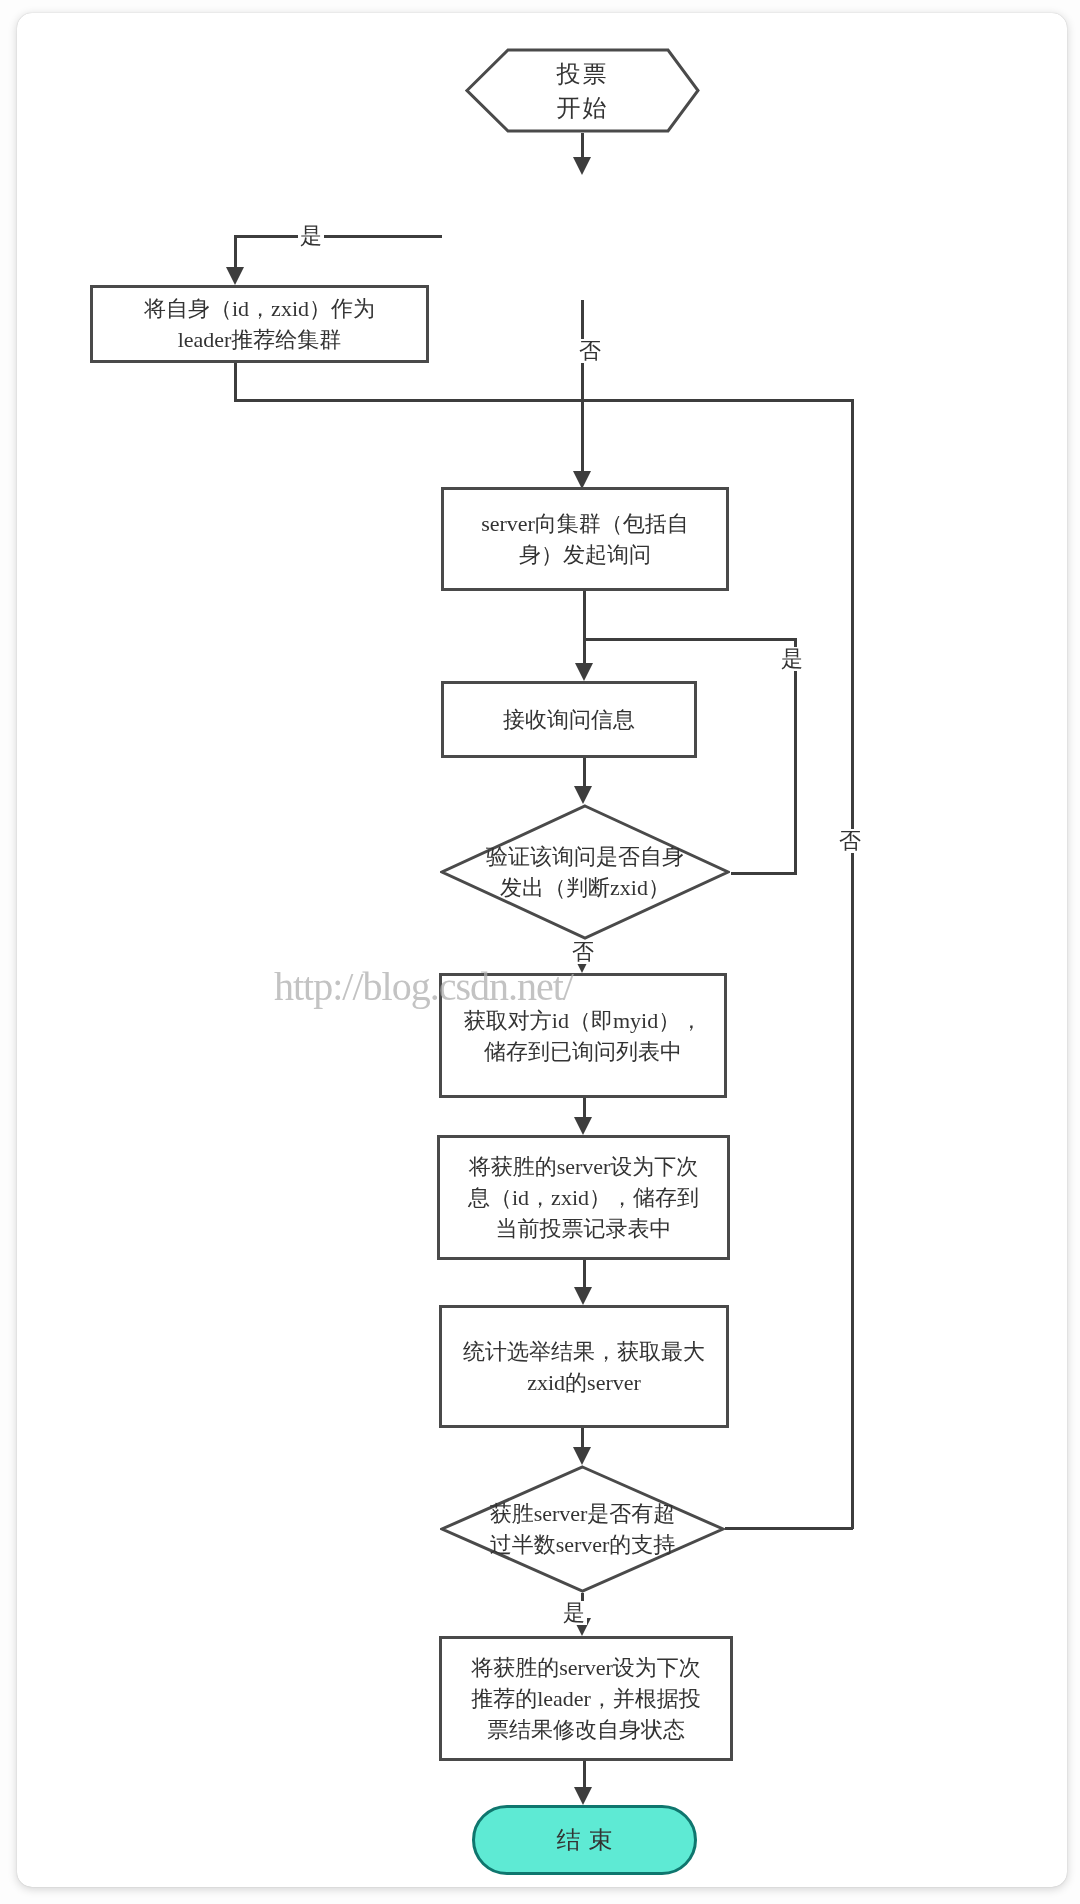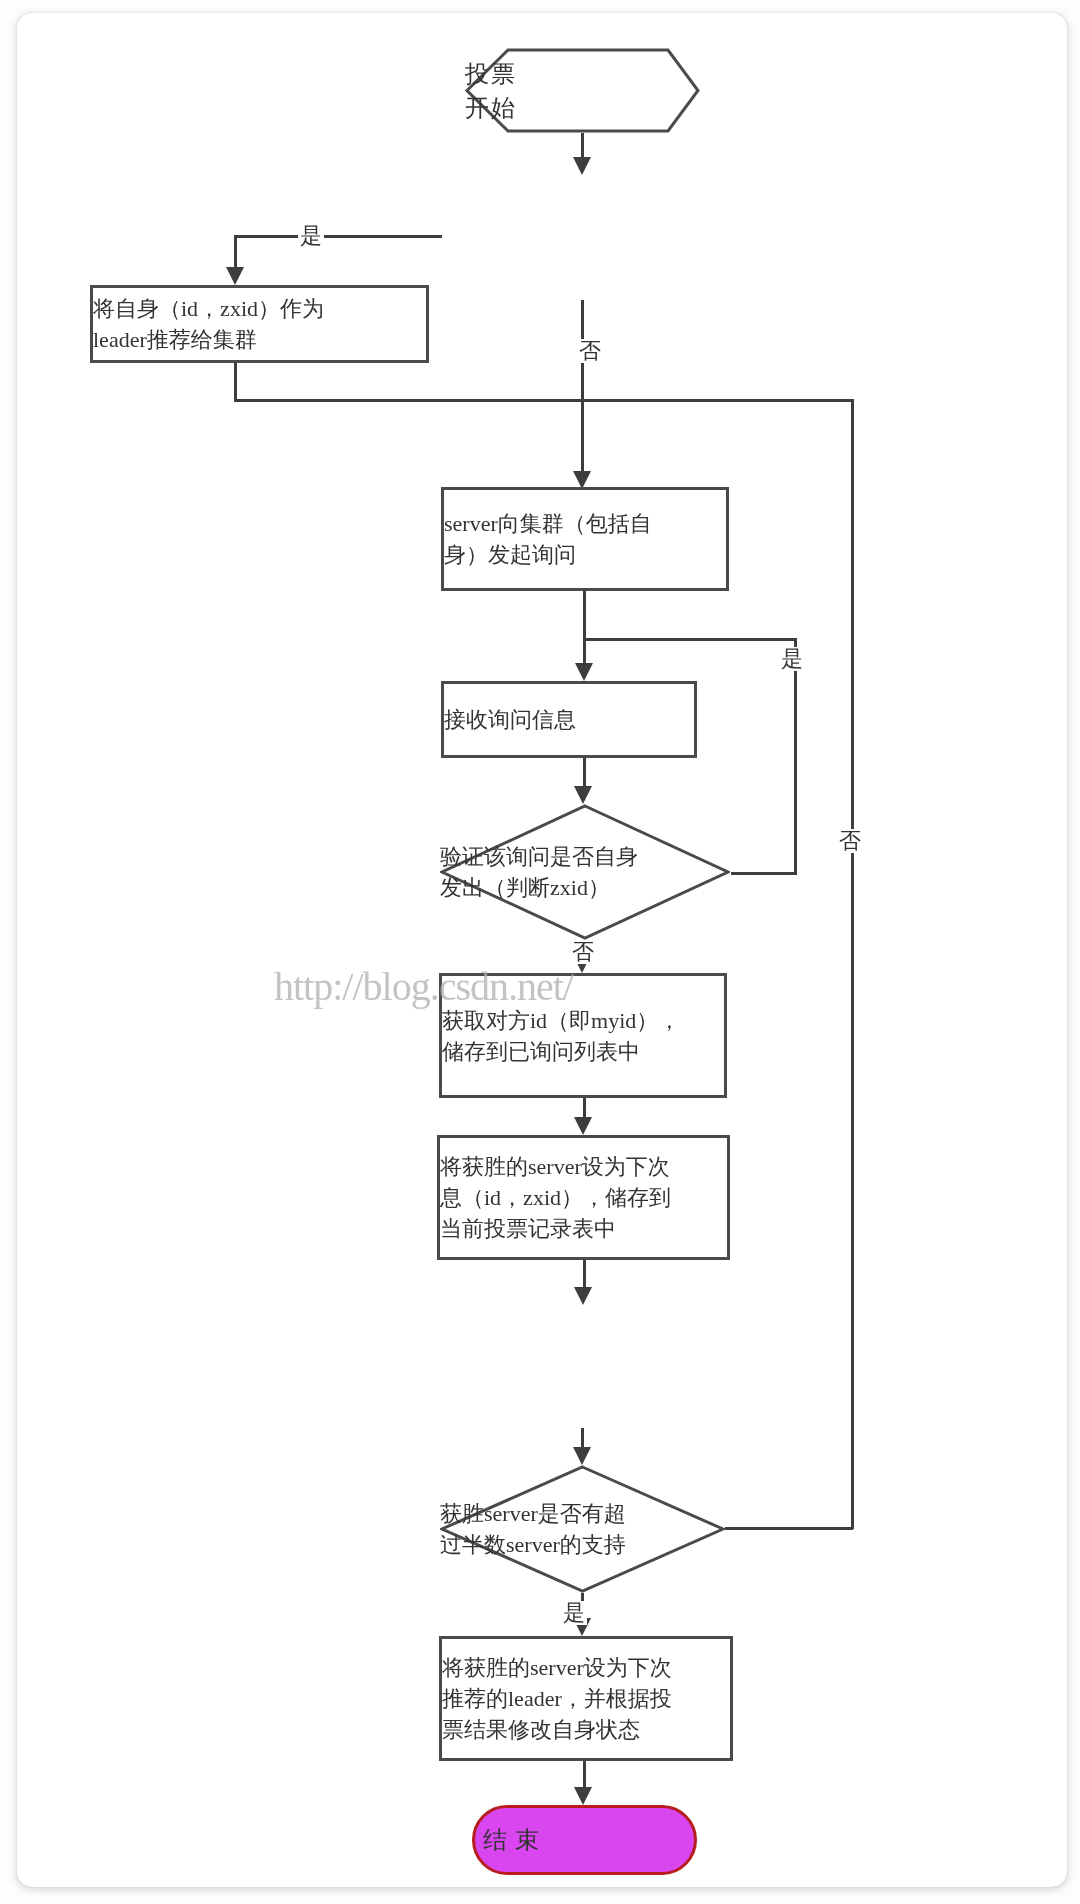--- a/index.html
+++ b/index.html
@@ -30,30 +30,30 @@
     border-top: 18px solid #3d3d3d;
   }
   
   .node { position: absolute; z-index: 20; }
   .rect {
     background: #ffffff;
     border: 3px solid #4a4a4a;
     box-sizing: border-box;
   }
   .stadium {
-    background: #d946ef;
-    border: 3px solid #b91c1c;
+    background: #5eead4;
+    border: 3px solid #0f766e;
     box-sizing: border-box;
     border-radius: 35px;
   }
   .node svg { position: absolute; left: 0; top: 0; display: block; }
   .ntext {
     position: absolute; inset: 0;
     display: flex; flex-direction: column;
-    justify-content: center; align-items: flex-start;
+    justify-content: center; align-items: center;
     text-align: center;
     font-size: 22px; line-height: 31px;
     color: #333333;
     z-index: 21;
   }
   .ntext span { display: block; white-space: nowrap; }
   .big .ntext { font-size: 24px; line-height: 34px; letter-spacing: 2px; }
   .end-node .ntext { font-size: 24px; letter-spacing: 8px; padding-left: 8px; }
   
   .lbl {
@@ -172,20 +172,26 @@
   </div>
 
   <div class="node rect" style="left:420px; top:1122px; width:293px; height:125px;">
     <div class="ntext">
       <span>将获胜的server设为下次</span>
       <span>息（id，zxid），储存到</span>
       <span>当前投票记录表中</span>
     </div>
   </div>
 
+  <div class="node rect" style="left:422px; top:1292px; width:290px; height:123px;">
+    <div class="ntext">
+      <span>统计选举结果，获取最大</span>
+      <span>zxid的server</span>
+    </div>
+  </div>
 
   <div class="node" style="left:423px; top:1452px; width:285px; height:128px;">
     <svg width="285" height="128">
       <polygon points="142.5,2 283,64 142.5,126 2,64" fill="#ffffff" stroke="#4a4a4a" stroke-width="3"></polygon>
     </svg>
     <div class="ntext">
       <span>获胜server是否有超</span>
       <span>过半数server的支持</span>
     </div>
   </div>

